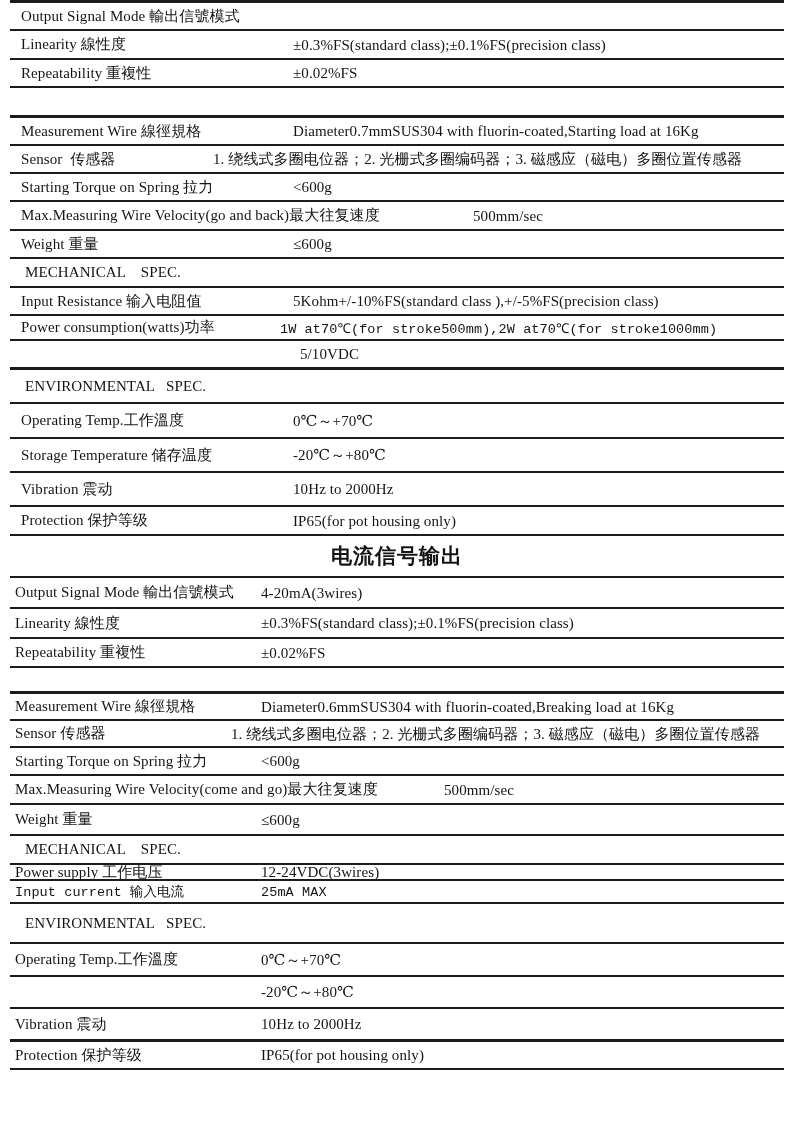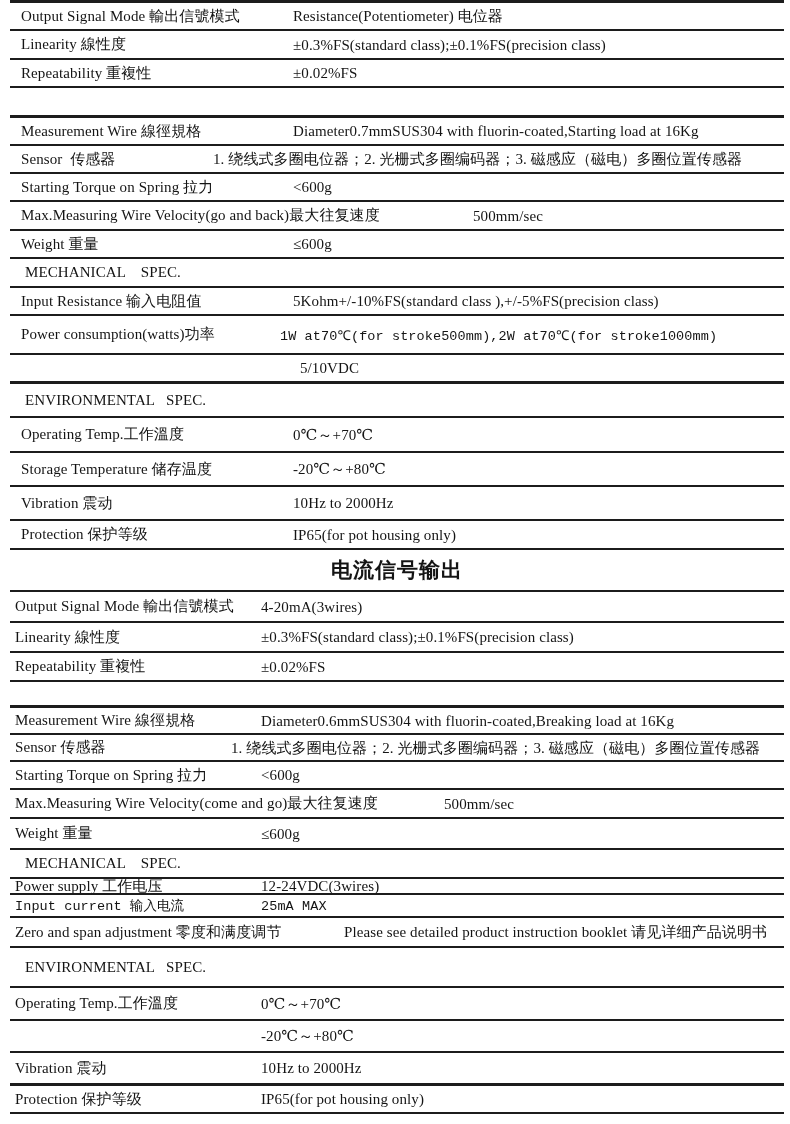--- a/index.html
+++ b/index.html
@@ -49,21 +49,20 @@
   }
 </style>
 </head>
 <body>
 
 <div class="sheet">
 
   <div>
     <div class="row a thick" style="height:29px">
       <span class="label">Output Signal Mode 輸出信號模式</span>
-      <span class="value">Resistance(Potentiometer) 电位器</span>
     </div>
     <div class="row a" style="height:29px">
       <span class="label">Linearity 線性度</span>
       <span class="value">±0.3%FS(standard class);±0.1%FS(precision class)</span>
     </div>
     <div class="row a" style="height:28px">
       <span class="label">Repeatability 重複性</span>
       <span class="value">±0.02%FS</span>
     </div>
     <div class="gap" style="height:27px"></div>
@@ -87,21 +86,21 @@
       <span class="label">Weight 重量</span>
       <span class="value">≤600g</span>
     </div>
     <div class="row a header" style="height:29px">
       <span class="label">MECHANICAL    SPEC.</span>
     </div>
     <div class="row a" style="height:28px">
       <span class="label">Input Resistance 输入电阻值</span>
       <span class="value">5Kohm+/-10%FS(standard class ),+/-5%FS(precision class)</span>
     </div>
-    <div class="row a" style="height:39px">
+    <div class="row a" style="height:25px">
       <span class="label">Power consumption(watts)功率</span>
       <span class="value v-pow mono">1W at70℃(for stroke500mm),2W at70℃(for stroke1000mm)</span>
     </div>
     <div class="row a" style="height:28px">
       <span class="value v-riv">5/10VDC</span>
     </div>
     <div class="row a header thick" style="height:35px">
       <span class="label">ENVIRONMENTAL   SPEC.</span>
     </div>
     <div class="row a" style="height:35px">
@@ -164,24 +163,20 @@
       <span class="label">MECHANICAL    SPEC.</span>
     </div>
     <div class="row b" style="height:16px">
       <span class="label">Power supply 工作电压</span>
       <span class="value">12-24VDC(3wires)</span>
     </div>
     <div class="row b" style="height:23px">
       <span class="label mono">Input current 输入电流</span>
       <span class="value mono">25mA MAX</span>
     </div>
-    <div class="row b" style="height:30px">
-      <span class="label">Zero and span adjustment 零度和满度调节</span>
-      <span class="value v-mid">Please see detailed product instruction booklet 请见详细产品说明书</span>
-    </div>
     <div class="row b header" style="height:40px">
       <span class="label">ENVIRONMENTAL   SPEC.</span>
     </div>
     <div class="row b" style="height:33px">
       <span class="label">Operating Temp.工作溫度</span>
       <span class="value">0℃～+70℃</span>
     </div>
     <div class="row b" style="height:32px">
       <span class="value">-20℃～+80℃</span>
     </div>

